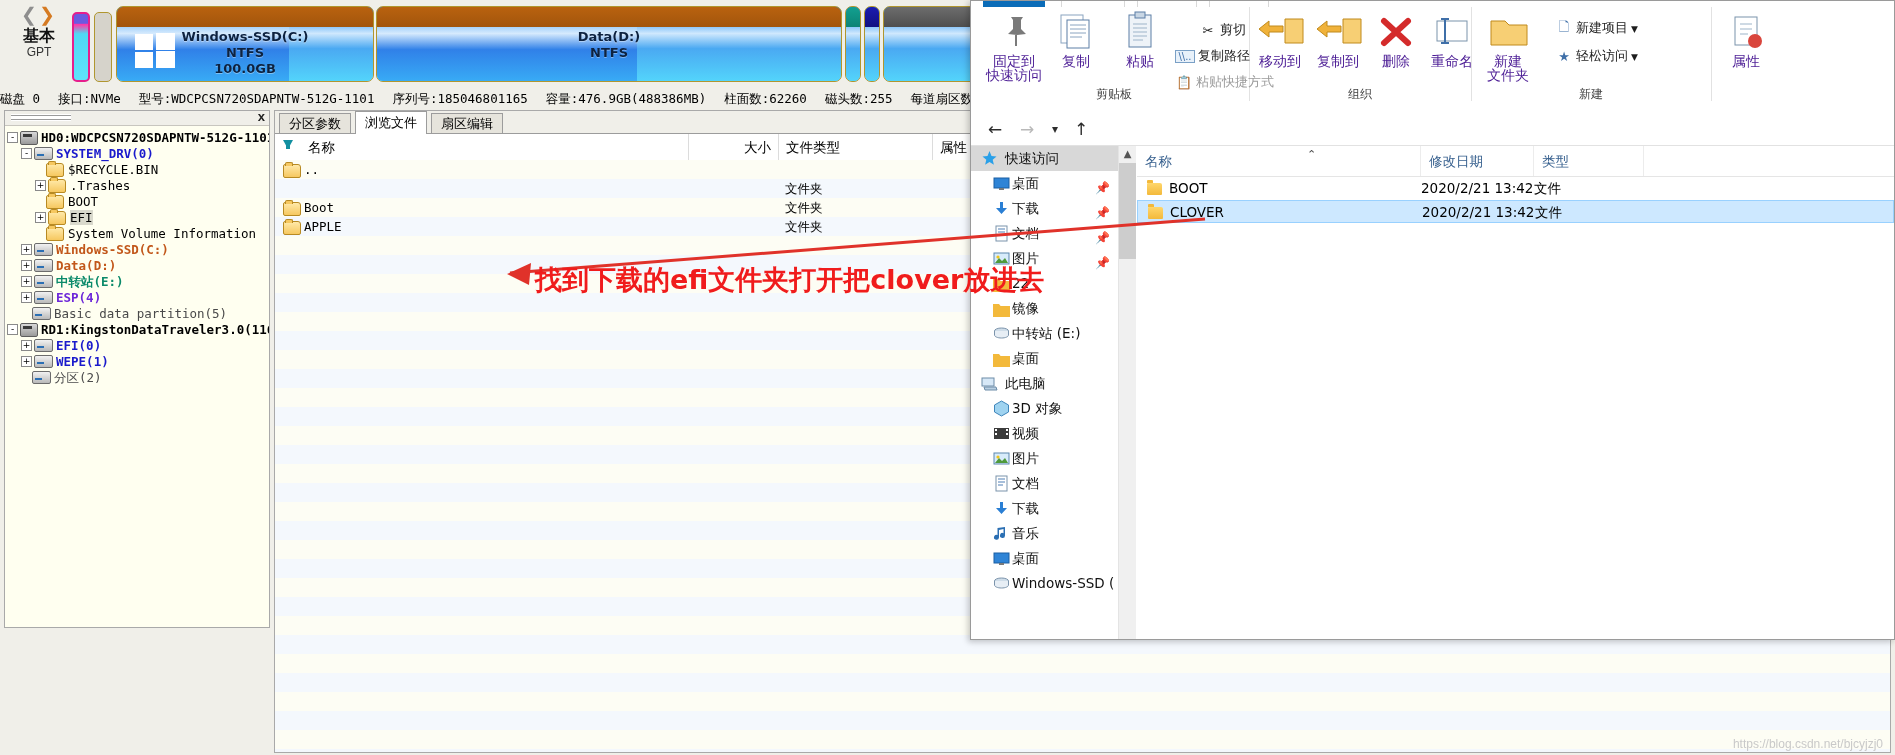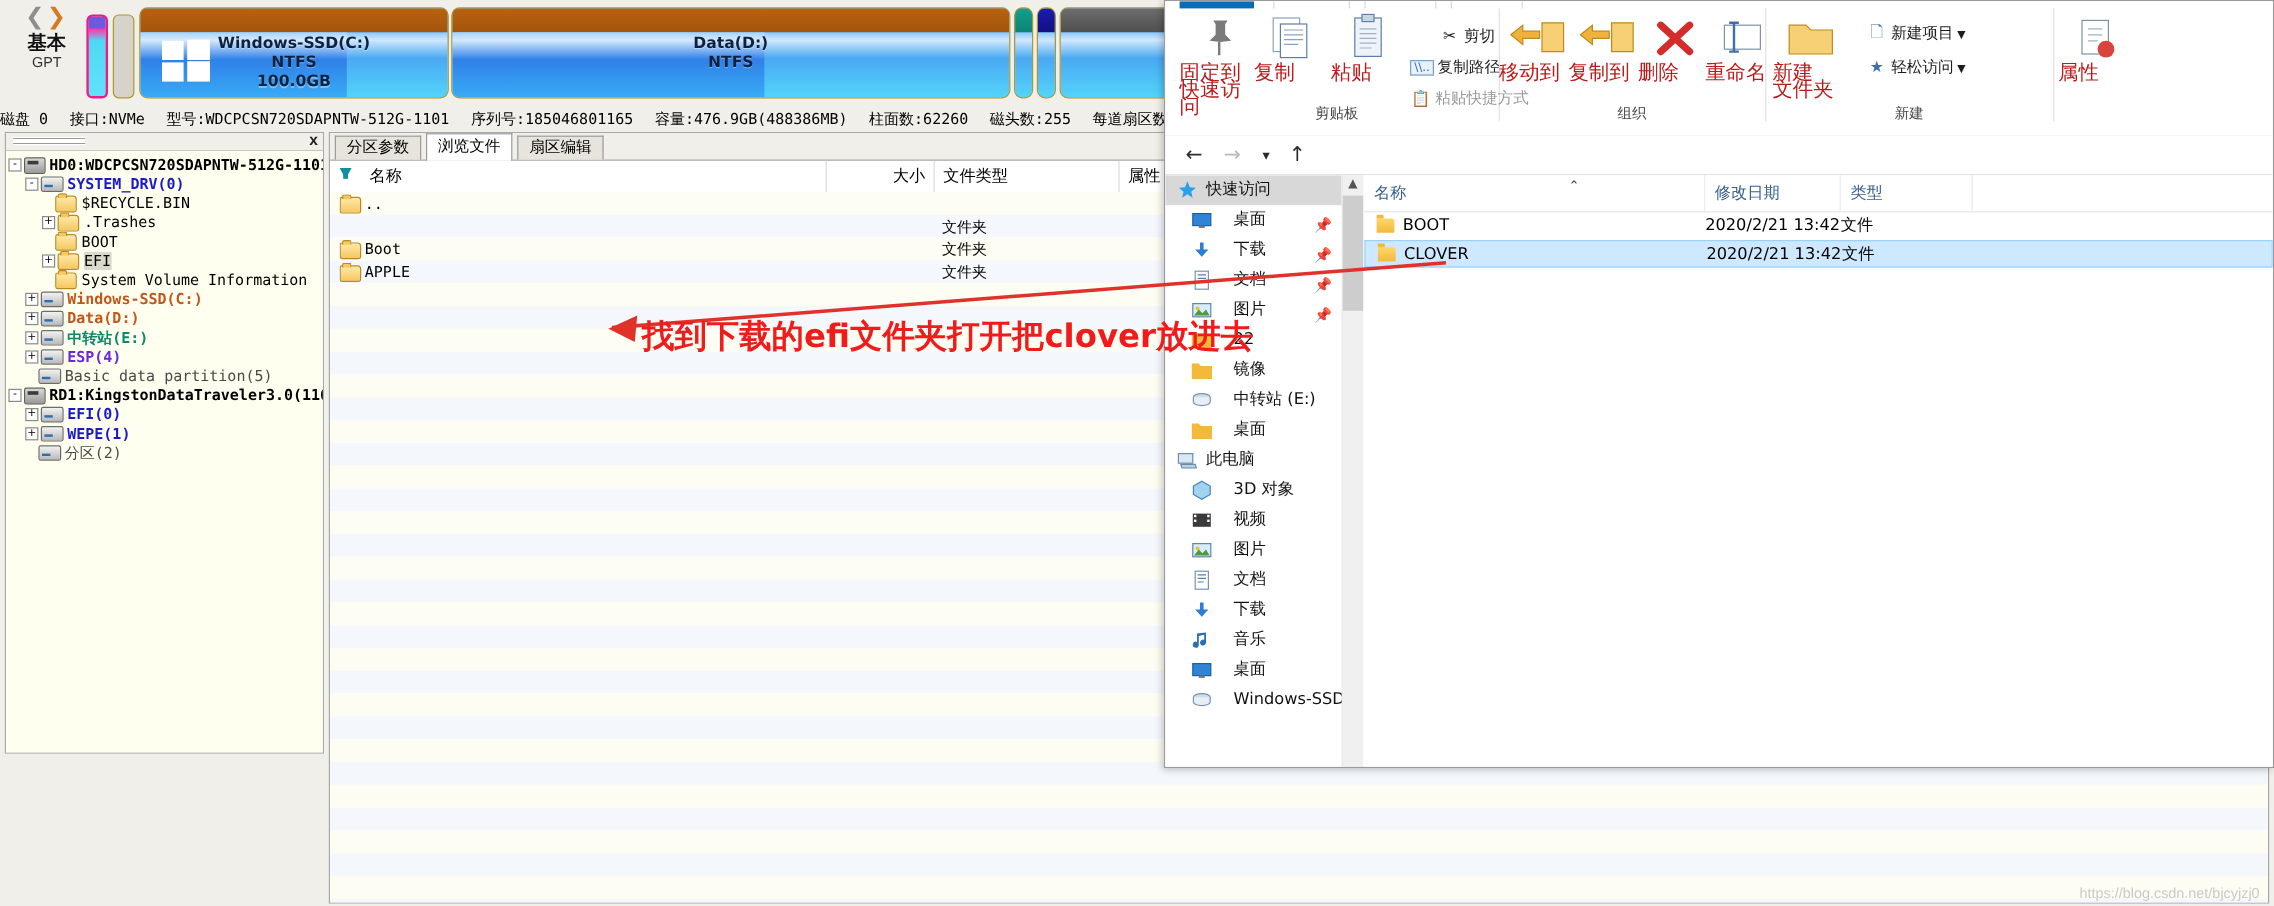--- a/index.html
+++ b/index.html
@@ -94,35 +94,35 @@
   #explorer{position:absolute;left:970px;top:0;width:925px;height:640px;background:#fff;
      border:1px solid #9a9a9a;box-sizing:border-box;box-shadow:-2px 2px 6px rgba(0,0,0,.22);overflow:hidden;
      font-family:"DejaVu Sans","Liberation Sans",sans-serif;}
   .ribbon{position:absolute;left:0;top:0;right:0;height:112px;background:#fff;border-bottom:1px solid #d4d4d4;}
   .ribtabs{position:absolute;left:0;top:0;right:0;height:6px;background:#fff;}
   .ribtab{position:absolute;top:0;height:6px;}
   .ribtab.sel{background:#0b6cb8;}
   .ribtab.l{background:#fff;border-left:1px solid #d9d9d9;border-right:1px solid #d9d9d9;}
   .ribgroup{position:absolute;top:6px;height:94px;border-right:1px solid #e2e2e2;}
   .grplabel{position:absolute;bottom:-2px;left:0;right:0;text-align:center;font-size:12px;color:#444;}
-  .bigbtn{position:absolute;top:4px;width:62px;text-align:left;font-size:17px;color:#b91c1c;line-height:14px;}
+  .bigbtn{position:absolute;top:4px;width:62px;text-align:center;font-size:14px;color:#4c1d95;line-height:14px;}
   .bigbtn .gi{display:block;height:40px;margin-bottom:3px;position:relative;}
   .smallbtn{position:absolute;font-size:13px;color:#1d1d1d;white-space:nowrap;}
   .smallbtn .si{display:inline-block;width:18px;text-align:center;vertical-align:middle;margin-right:3px;}
   .smallbtn.dim{color:#9b9b9b;font-family:Liberation Serif, serif;}
 
   .navbar{position:absolute;left:0;top:112px;right:0;height:32px;background:#fff;border-bottom:1px solid #e2e2e2;}
   .navbtn{position:absolute;top:4px;width:24px;height:24px;line-height:24px;text-align:center;font-size:17px;color:#2d2d2d;}
   .navbtn.dis{color:#b9b9b9;}
   .crumbbar{position:absolute;left:110px;top:5px;right:10px;height:22px;border:1px solid #cfcfcf;background:#fff;}
   .crumb{display:inline-block;line-height:21px;font-size:13.5px;color:#111;padding:0 2px;vertical-align:middle;}
   .crumbsep{display:inline-block;line-height:21px;color:#555;font-size:12px;padding:0 4px;vertical-align:middle;}
 
   .navpane{position:absolute;left:0;top:145px;width:147px;bottom:0;background:#fff;border-right:1px solid #e4e4e4;overflow:hidden;}
-  .npitem{position:relative;height:25px;line-height:25px;font-size:13.5px;color:#111;white-space:nowrap;padding-left:33px;}
+  .npitem{position:relative;height:25px;line-height:25px;font-size:13.5px;color:#111;white-space:nowrap;padding-left:17px;}
   .npitem.sel{background:#d8d8d8;}
   .npitem .nico{position:absolute;left:22px;top:4px;width:17px;height:17px;}
   .npitem .nlab{margin-left:24px;}
   .npitem .pin{position:absolute;right:8px;top:5px;color:#6f6f6f;font-size:12px;}
   .npitem.lvl0{padding-left:10px;}
   .npitem.lvl0 .nico{left:10px;}
   .vscroll{position:absolute;left:148px;top:145px;width:17px;bottom:0;background:#f0f0f0;}
   .vscroll .up{height:17px;line-height:15px;text-align:center;font-size:10px;color:#555;background:#f0f0f0;}
   .vscroll .thumb{position:absolute;left:0;top:17px;width:17px;height:96px;background:#cdcdcd;}
 

